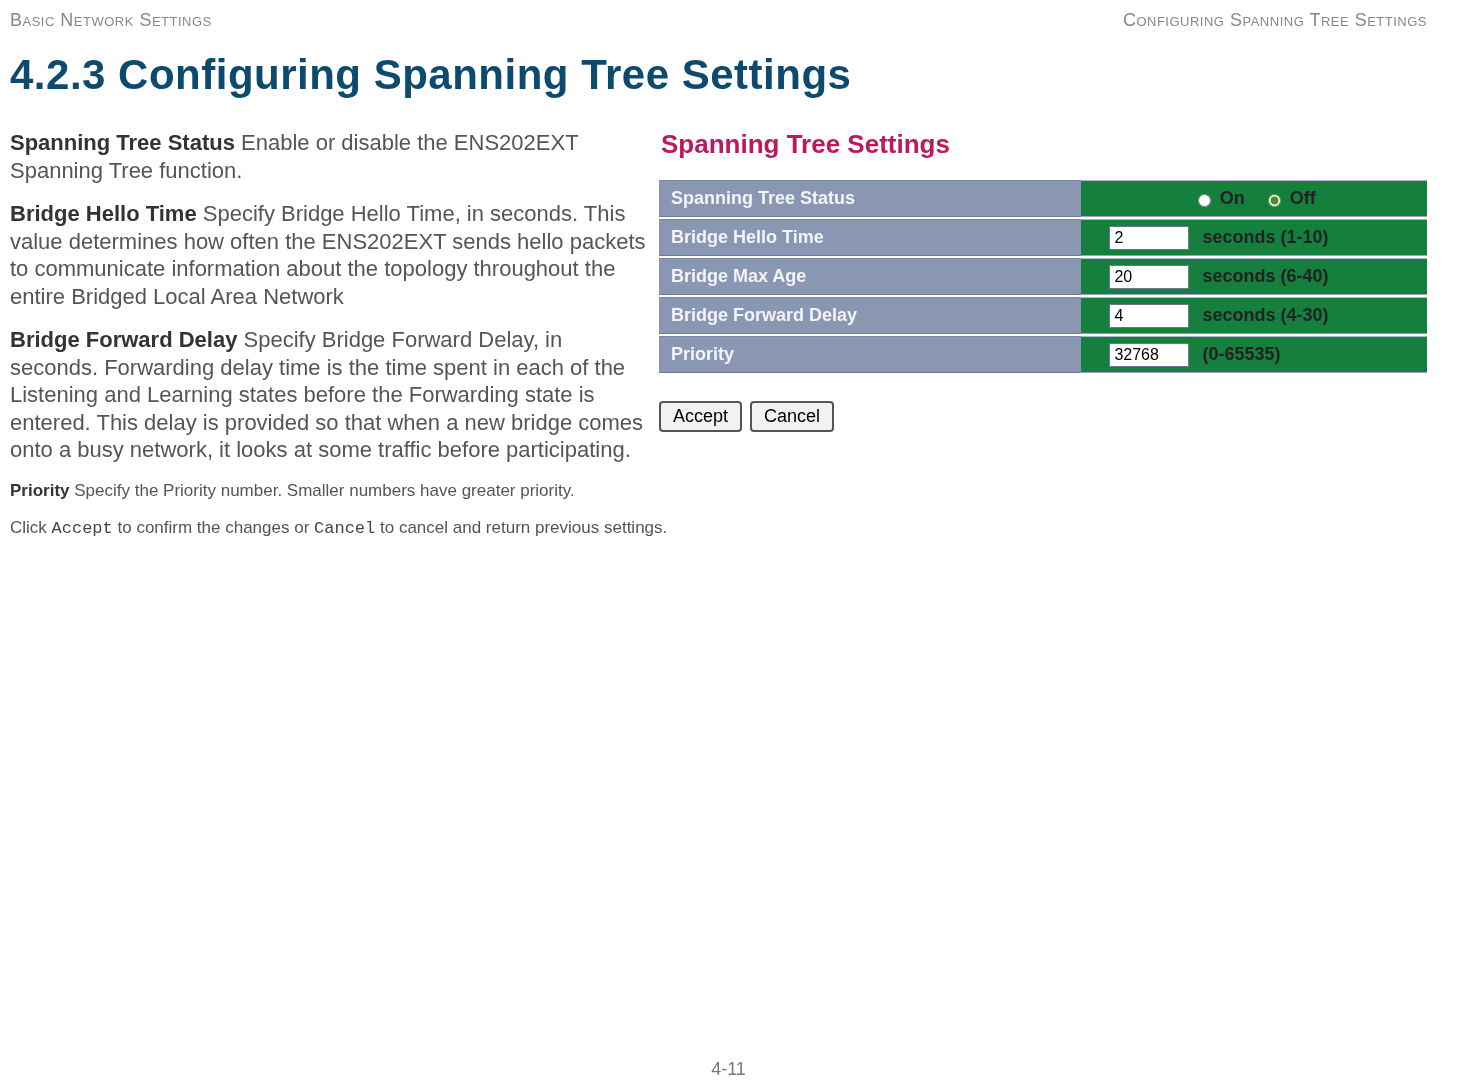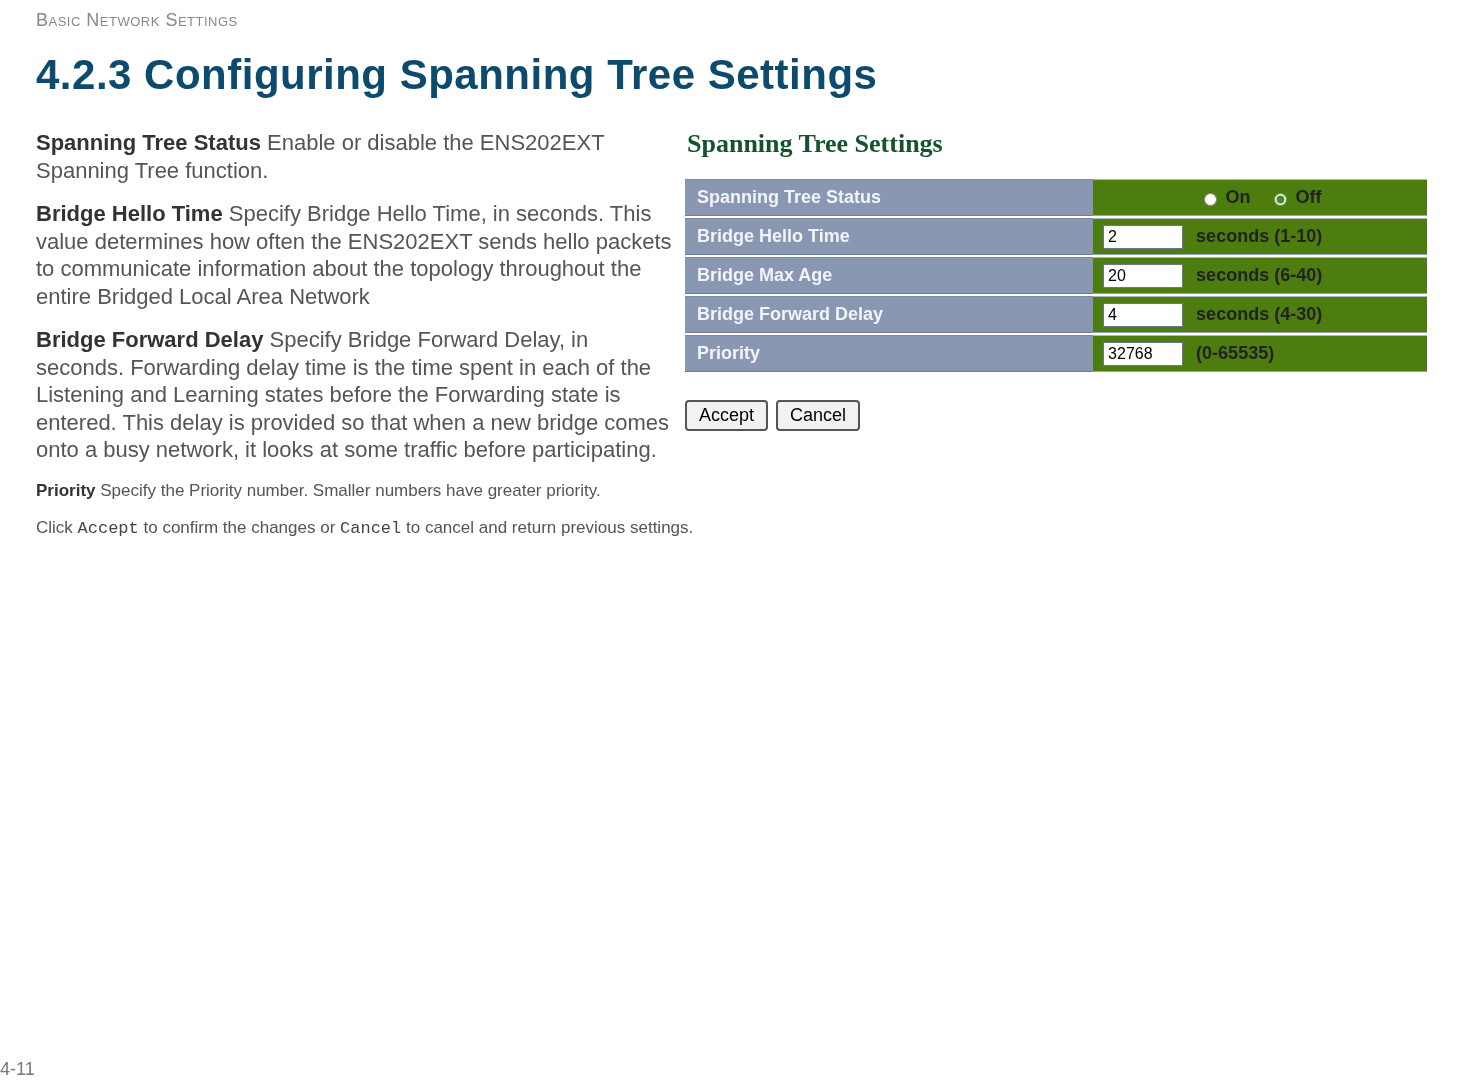--- a/index.html
+++ b/index.html
@@ -7,21 +7,20 @@
     padding: 0;
     font-family: Arial, Helvetica, sans-serif;
     width: 1457px;
     height: 1090px;
     background: #fff;
     color: #444;
     position: relative;
   }
   .page {
     padding: 10px 30px 0 10px;
-    margin-left: 26px;
   }
   .header-bar {
     display: flex;
     justify-content: space-between;
     font-variant: small-caps;
     font-size: 18px;
     color: #888;
     letter-spacing: 0.5px;
     margin-bottom: 20px;
   }
@@ -61,45 +60,45 @@
     color: #333;
   }
   .mono {
     font-family: "Courier New", monospace;
     color: #444;
   }
   .ui-col {
     flex: 1;
   }
   .panel-title {
-    font-family: Liberation Serif, serif;
+    font-family: Liberation Sans, sans-serif;
     font-weight: bold;
     font-size: 26px;
-    color: #14532d;
+    color: #be185d;
     margin: 0 0 18px 2px;
   }
   table.settings {
     width: 100%;
     border-collapse: separate;
     border-spacing: 0 2px;
     font-size: 18px;
   }
   table.settings td.label {
     background: #8a97b3;
     color: #f3f4f8;
     font-weight: bold;
     padding: 7px 12px;
     width: 55%;
     border-top: 1px solid #7c88a6;
     border-bottom: 1px solid #6f7b98;
   }
   table.settings td.value {
-    background: #4d7c0f;
+    background: #15803d;
     color: #333;
-    padding: 5px 10px;
+    padding: 5px 28px;
     border-top: 1px solid #acb5cd;
     border-bottom: 1px solid #98a2bd;
   }
   .radio-wrap {
     display: flex;
     align-items: center;
     gap: 18px;
     justify-content: center;
     font-weight: bold;
     color: #222;
@@ -135,30 +134,32 @@
     background: #f2f2f2;
     border: 2px solid #555;
     border-radius: 4px;
     cursor: pointer;
   }
   .footer {
     position: absolute;
     bottom: 10px;
     left: 0;
     width: 100%;
+    text-align: center;
     font-size: 18px;
     color: #777;
   }
 </style>
 </head>
 <body>
 
 <div class="page">
   <div class="header-bar">
     <span>Basic Network Settings</span>
+    <span>Configuring Spanning Tree Settings</span>
   </div>
 
   <div class="section-title">4.2.3 Configuring Spanning Tree Settings</div>
 
   <div class="body-row">
     <div class="text-col">
       <div class="para">
         <span class="term">Spanning Tree Status</span><span>  Enable or disable the ENS202EXT Spanning Tree function.</span>
       </div>
       <div class="para">

